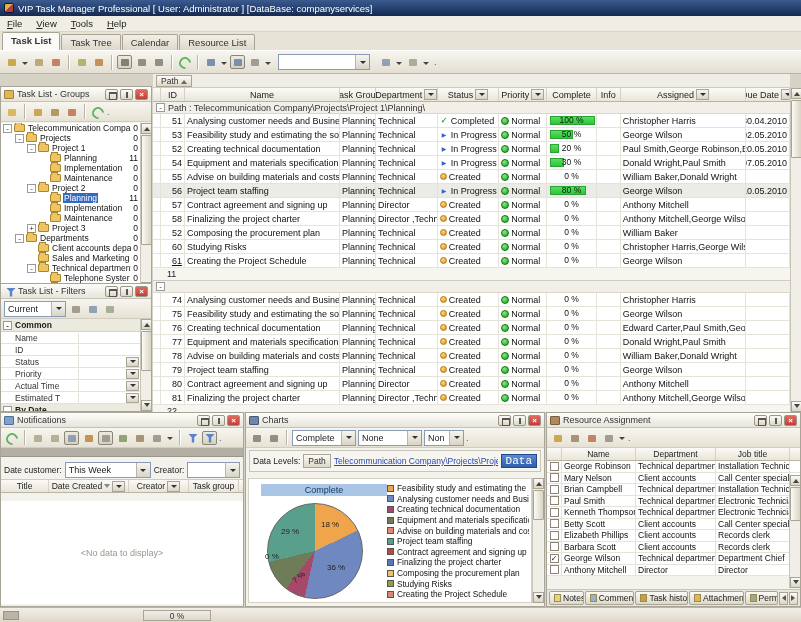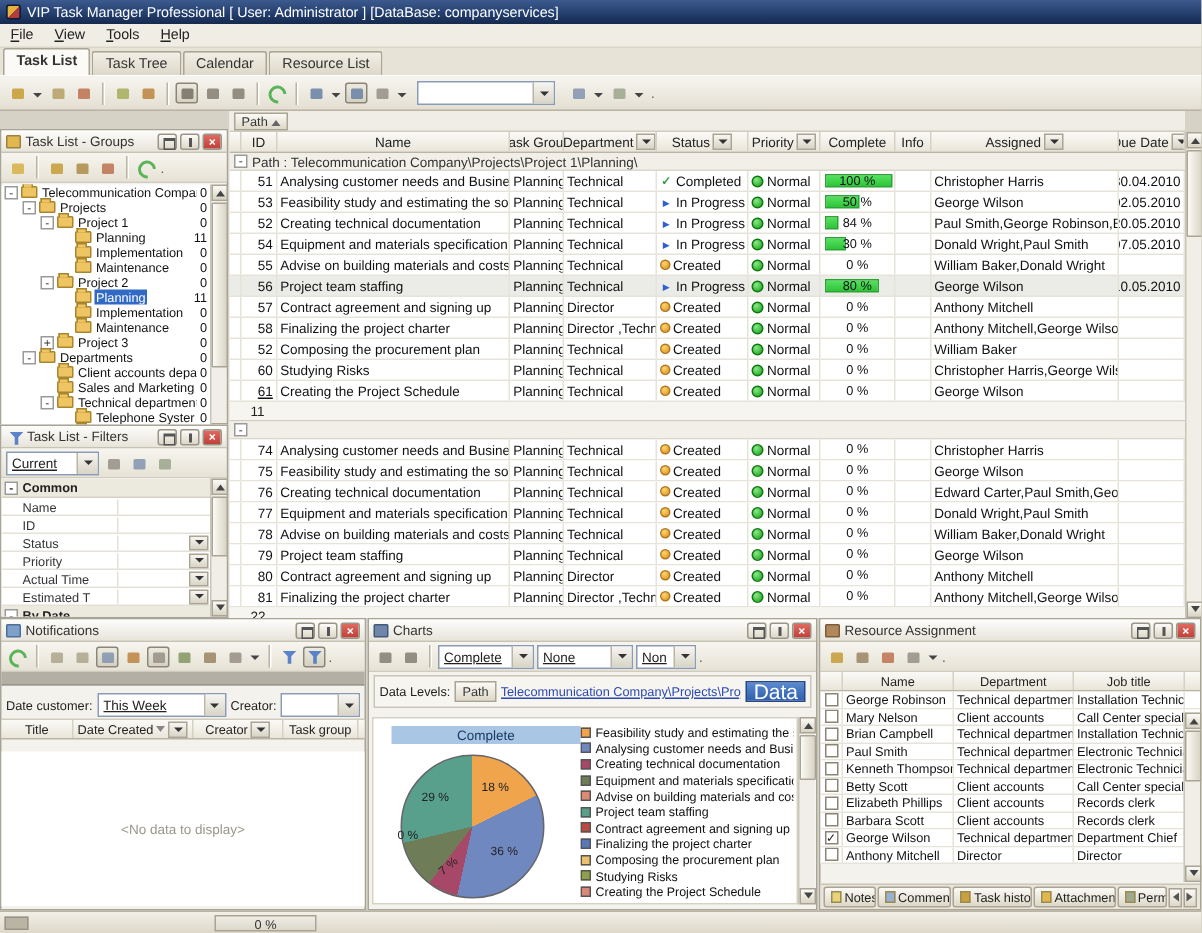--- a/index.html
+++ b/index.html
@@ -31,21 +31,21 @@
   .chip::after{content:"";position:absolute;left:3px;top:3px;width:8px;height:7px;border-radius:1px;
     background:var(--dot,#c0a05c);opacity:.9;}
   .chip.boxed{border-color:#8a8578;background:linear-gradient(#eceadf,#d6d1c0);}
   .chip.refresh::after{width:8px;height:8px;border:2px solid #4cae4c;background:transparent;border-radius:50%;
     left:1px;top:1px;border-right-color:transparent;transform:rotate(40deg);}
   .chip.funnel::after{left:2px;top:2px;width:10px;height:9px;border-radius:0;
     background:#4a77c8;clip-path:polygon(0 0,100% 0,62% 45%,62% 100%,38% 100%,38% 45%);}
   .dt{width:0;height:0;border:3px solid transparent;border-top:3px solid #444;display:inline-block;margin:5px 1px 0;}
   .combo{height:16px;border:1px solid #8a9cb5;background:#fff;display:flex;align-items:center;
     font-size:9px;color:#222;padding-left:3px;position:relative;}
-  .combo .cval{flex:1;overflow:hidden;white-space:nowrap;text-decoration:underline;}
+  .combo .cval{flex:1;overflow:hidden;white-space:nowrap;}
   .dbtn{width:14px;height:100%;background:linear-gradient(#f6f5f0,#d8d4c6);border-left:1px solid #b9b4a4;
     display:flex;align-items:center;justify-content:center;flex:0 0 auto;}
   .dbtn i{width:0;height:0;border:3px solid transparent;border-top:3px solid #333;margin-top:3px;}
 
   
   .panel{position:absolute;background:#f4f2ec;border:1px solid #a9a498;}
   .ptitle{height:15px;background:linear-gradient(#fdfdfb,#e7e4da);border-bottom:1px solid #c6c2b4;
     display:flex;align-items:center;gap:3px;padding:0 3px;font-size:9px;color:#333;}
   .pticon{width:10px;height:9px;border-radius:1px;background:var(--pi,#e0b84e);border:1px solid #9a8143;flex:0 0 auto;}
   .ptbtns{margin-left:auto;display:flex;gap:2px;}
@@ -126,21 +126,21 @@
     border-bottom:1px solid #b9b4a4;font-size:8.5px;color:#222;}
   .nbody{position:absolute;left:0;right:0;top:88px;bottom:2px;background:#fff;display:flex;align-items:center;justify-content:center;}
   .nodata{color:#9a968a;font-size:9px;}
   .sortg{width:0;height:0;border:3px solid transparent;border-top:4px solid #888;margin-top:3px;}
 
   
   .dlrow{height:22px;margin:2px 3px;border:1px solid #c9c5b8;background:#f7f5ef;display:flex;align-items:center;
     gap:3px;font-size:8.5px;color:#222;padding:0 3px;white-space:nowrap;overflow:hidden;}
   .datalink{color:#2a48b0;text-decoration:underline;overflow:hidden;white-space:nowrap;flex:1;}
   .databtn{height:14px;background:linear-gradient(#5a8ad0,#2f5fae);border:1px solid #24488a;color:#fff;
-    display:flex;align-items:center;padding:0 4px;font-size:14px;flex:0 0 auto;}
+    display:flex;align-items:center;padding:0 4px;font-size:11px;flex:0 0 auto;font-family:Liberation Mono, monospace;}
   .chartarea{position:absolute;left:2px;right:12px;top:65px;bottom:3px;background:#fff;border:1px solid #d5d1c4;overflow:hidden;}
   .banner{position:absolute;left:12px;top:5px;width:126px;height:12px;background:#a9c6e4;
     color:#173a66;font-size:9px;display:flex;align-items:center;justify-content:center;}
   .pie{position:absolute;left:18px;top:24px;width:96px;height:96px;border-radius:50%;border:1px solid #66666a;}
   .plabel{position:absolute;font-size:8px;color:#222;white-space:nowrap;}
   .legend{position:absolute;left:138px;top:4px;right:2px;}
   .litem{display:flex;align-items:center;gap:3px;height:10.6px;font-size:8.3px;color:#111;white-space:nowrap;overflow:hidden;}
   .lsw{width:7px;height:7px;border:1px solid #555;flex:0 0 auto;}
 
   
@@ -553,21 +553,21 @@
           <span class="sticon in-progress"></span>
           <span>In Progress</span>
         </div>
         <div class="gcell" style="width: 48px;">
           <span class="pball"></span>
           <span>Normal</span>
         </div>
         <div class="gcell" style="width: 50px;">
           <div class="cwrap">
             <div class="cbar" style="width: 9px;"></div>
-            <div class="clabel">84 %</div>
+            <div class="clabel">20 %</div>
           </div>
         </div>
         <div class="gcell" style="width: 24px;"></div>
         <div class="gcell" style="width: 126px;">Paul Smith,George Robinson,Edward</div>
         <div class="gcell r" style="width: 44px;">20.05.2010</div>
       </div>
       <div class="grow">
         <div class="gcell" style="width: 8px;"></div>
         <div class="gcell r" style="width: 24px;">54</div>
         <div class="gcell" style="width: 156px;">Equipment and materials specification</div>

